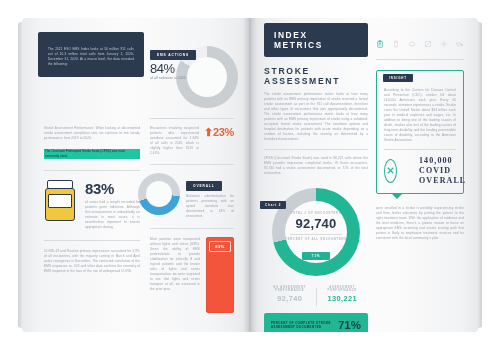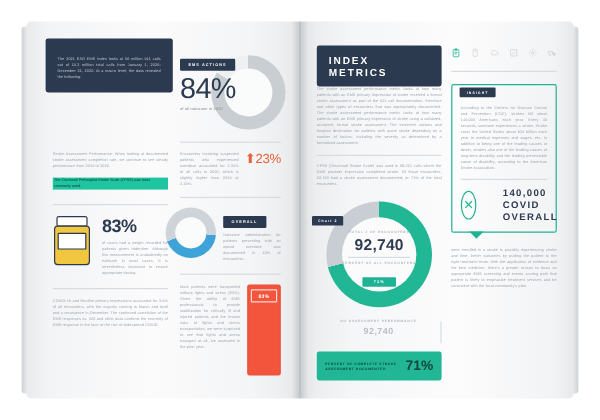--- a/index.html
+++ b/index.html
@@ -51,22 +51,22 @@
 
   
   .jar{position:relative;width:30px;height:40px;}
   .jar .cap{position:absolute;left:3px;top:0;width:24px;height:7px;border:1.6px solid #2c3a50;border-radius:2px;background:#fff;}
   .jar .body-j{position:absolute;left:1px;top:8px;width:28px;height:31px;border:1.6px solid #2c3a50;border-radius:3px;background:#f0c73f;overflow:hidden;}
   .jar .label-j{position:absolute;left:4px;top:14px;width:22px;height:12px;background:#fff;border:1.4px solid #2c3a50;border-radius:1px;}
 
   
   .donut84{width:62px;height:62px;background:conic-gradient(#c9ced3 0deg 302deg,#eef0f1 302deg 360deg);}
   .donut84 .hole{inset:11px;background:#fafbfb;}
-  .big84{color:#2c3a50;font-size:24px;font-weight:400;letter-spacing:-.5px;}
-  .up23{color:#e8623a;font-size:11px;font-weight:400;letter-spacing:-.3px;}
+  .big84{color:#2c3a50;font-size:13px;font-weight:400;letter-spacing:-.5px;}
+  .up23{color:#e8623a;font-size:11px;font-weight:700;letter-spacing:-.3px;}
 
   .donut-ov{width:42px;height:42px;background:conic-gradient(#cfd4d9 0deg 96deg,#3ea3d8 96deg 250deg,#cfd4d9 250deg 360deg);}
   .donut-ov .hole{inset:8px;background:#fafbfb;}
 
   .bar-red{position:relative;width:26px;height:74px;border:1.2px solid #e8503a;border-radius:2px;background:#f3543c;}
   .bar-red .cap{position:absolute;left:2px;top:3px;right:2px;height:9px;border:1px solid #ffd9cf;border-radius:1px;
                 color:#fff;font-size:4.2px;font-weight:700;display:flex;align-items:center;justify-content:center;letter-spacing:.3px;}
 
   
   .im-box{padding:7px 10px;}
@@ -175,24 +175,25 @@
             </div>
           </div>
         </div>
 
       </div>
     </div>
 
     <div class="page right">
       <div class="inner" style="padding:10px 12px;">
 
-        <div style="position:absolute;left:14px;top:20px;width:104px;">
+        <div style="position:absolute;left:14px;top:5px;width:104px;">
           <div class="darkbox im-box">
             <div class="heading-xl" style="font-size:8.4px;letter-spacing:1.6px;">INDEX METRICS</div>
           </div>
+          <div class="sec-title" style="margin:9px 0 6px 0;">STROKE ASSESSMENT</div>
           <div class="body">The stroke assessment performance metric looks at how many patients with an EMS primary impression of stroke received a formal stroke assessment as part of the 911 call documentation, therefore and other types of encounters that was appropriately documented. The stroke assessment performance metric looks at how many patients with an EMS primary impression of stroke using a validated, accepted, formal stroke assessment. The treatment options and hospital destination for patients with acute stroke depending on a number of factors, including the severity as determined by a formalized assessment.</div>
           <div class="rule" style="margin:7px 0 6px 0;"></div>
           <div class="body">CPSS (Cincinnati Stroke Scale) was used in 68,221 calls where the EMS provider impression completed stroke. Of those encounters, 92,740 had a stroke assessment documented, or 71% of the total encounters.</div>
 
           <div style="position:relative;margin-top:12px;height:96px;">
             <div class="donut donut-big" style="position:absolute;left:8px;top:0;">
                 <div class="hole"></div>
               </div>
             <div style="position:absolute;left:-4px;top:4px;z-index:3;">
               <span class="badge" style="font-size:2.9px;padding:2px 5px;">Chart 2</span>
@@ -207,20 +208,24 @@
               </div>
             </div>
           </div>
 
           <div style="display:flex;margin-top:2px;align-items:flex-start;">
             <div style="flex:1;text-align:center;padding:0 4px;">
               <div class="minilabel">NO ASSESSMENT PERFORMANCE</div>
               <div class="statnum gray" style="margin-top:2px;">92,740</div>
             </div>
             <div style="width:1px;background:#d8dce0;height:18px;margin-top:2px;"></div>
+            <div style="flex:1;text-align:center;padding:0 4px;">
+              <div class="minilabel">ASSESSMENT PERFORMANCE</div>
+              <div class="statnum teal" style="margin-top:2px;">130,221</div>
+            </div>
           </div>
 
           <div class="tealbar" style="margin-top:7px;">
             <div style="display:flex;align-items:center;gap:6px;">
               <div class="t-label" style="flex:1;">PERCENT OF COMPLETE STROKE ASSESSMENT DOCUMENTED</div>
               <div class="p71">71%</div>
             </div>
 
           </div>
         </div>
@@ -257,21 +262,21 @@
           </div>
 
           <div class="rule" style="margin:9px 0 10px 0;"></div>
 
           <div class="insight-card">
             <div style="margin:-13px 0 5px -1px;">
               <span class="badge" style="font-size:2.9px;padding:2px 6px;">INSIGHT</span>
             </div>
             <div class="body">According to the Centers for Disease Control and Prevention (CDC), strokes kill about 140,000 Americans each year. Every 40 seconds, someone experiences a stroke. Stroke costs the United States about $34 billion each year in medical expenses and wages, etc. In addition to being one of the leading causes of death, strokes also one of the leading causes of long-term disability and the leading preventable cause of disability, according to the American Stroke Association.</div>
             <div class="rule" style="margin:6px 0 6px 0;"></div>
-            <div style="display:flex;align-items:center;gap:22px;">
+            <div style="display:flex;align-items:center;gap:22px;font-family:Liberation Serif, serif;">
               <div class="xcirc">
                 <svg viewBox="0 0 24 24" width="11" height="11" fill="none" stroke="#21b795" stroke-width="2.4">
                   <line x1="6" y1="6" x2="18" y2="18"></line>
                     <line x1="18" y1="6" x2="6" y2="18"></line>
                 </svg>
               </div>
               <div class="deaths">
                 <div>140,000</div>
                 <div>COVID</div>
                 <div>OVERALL</div>

